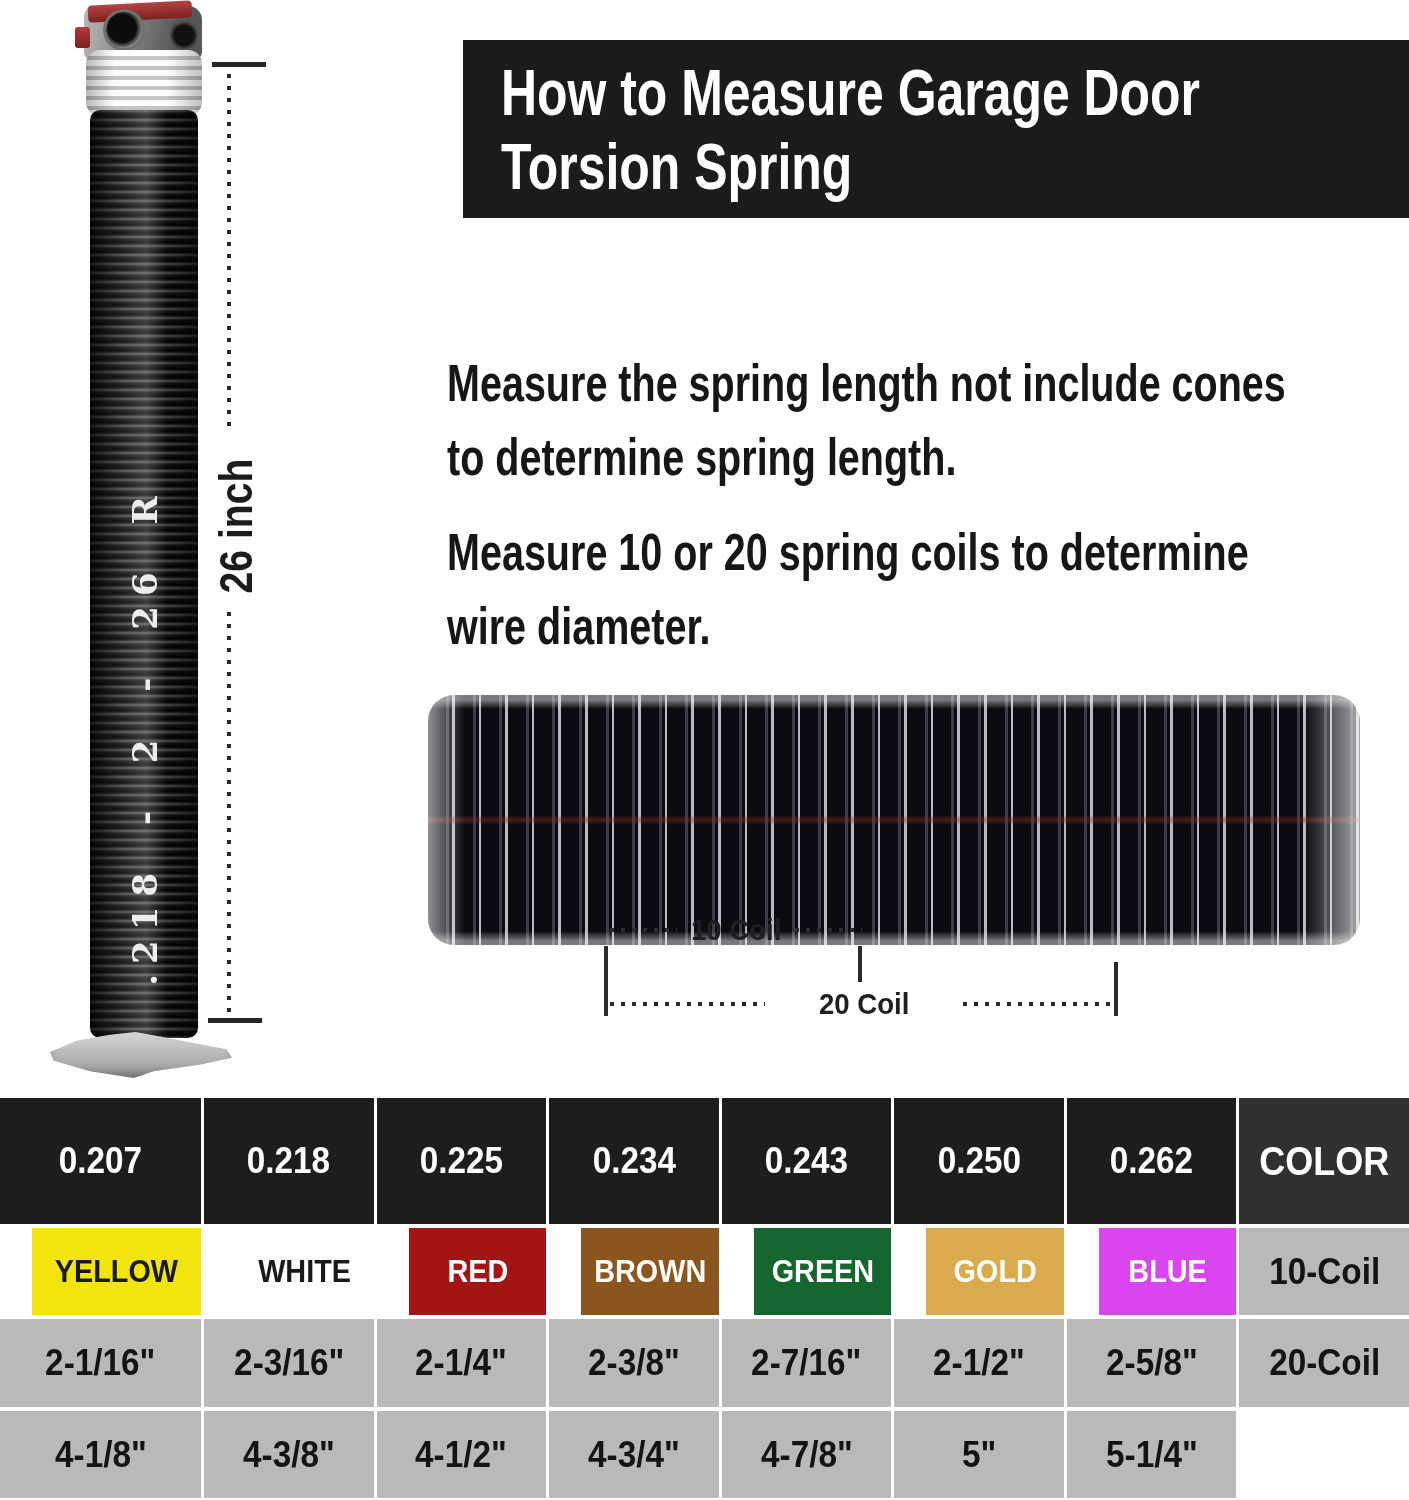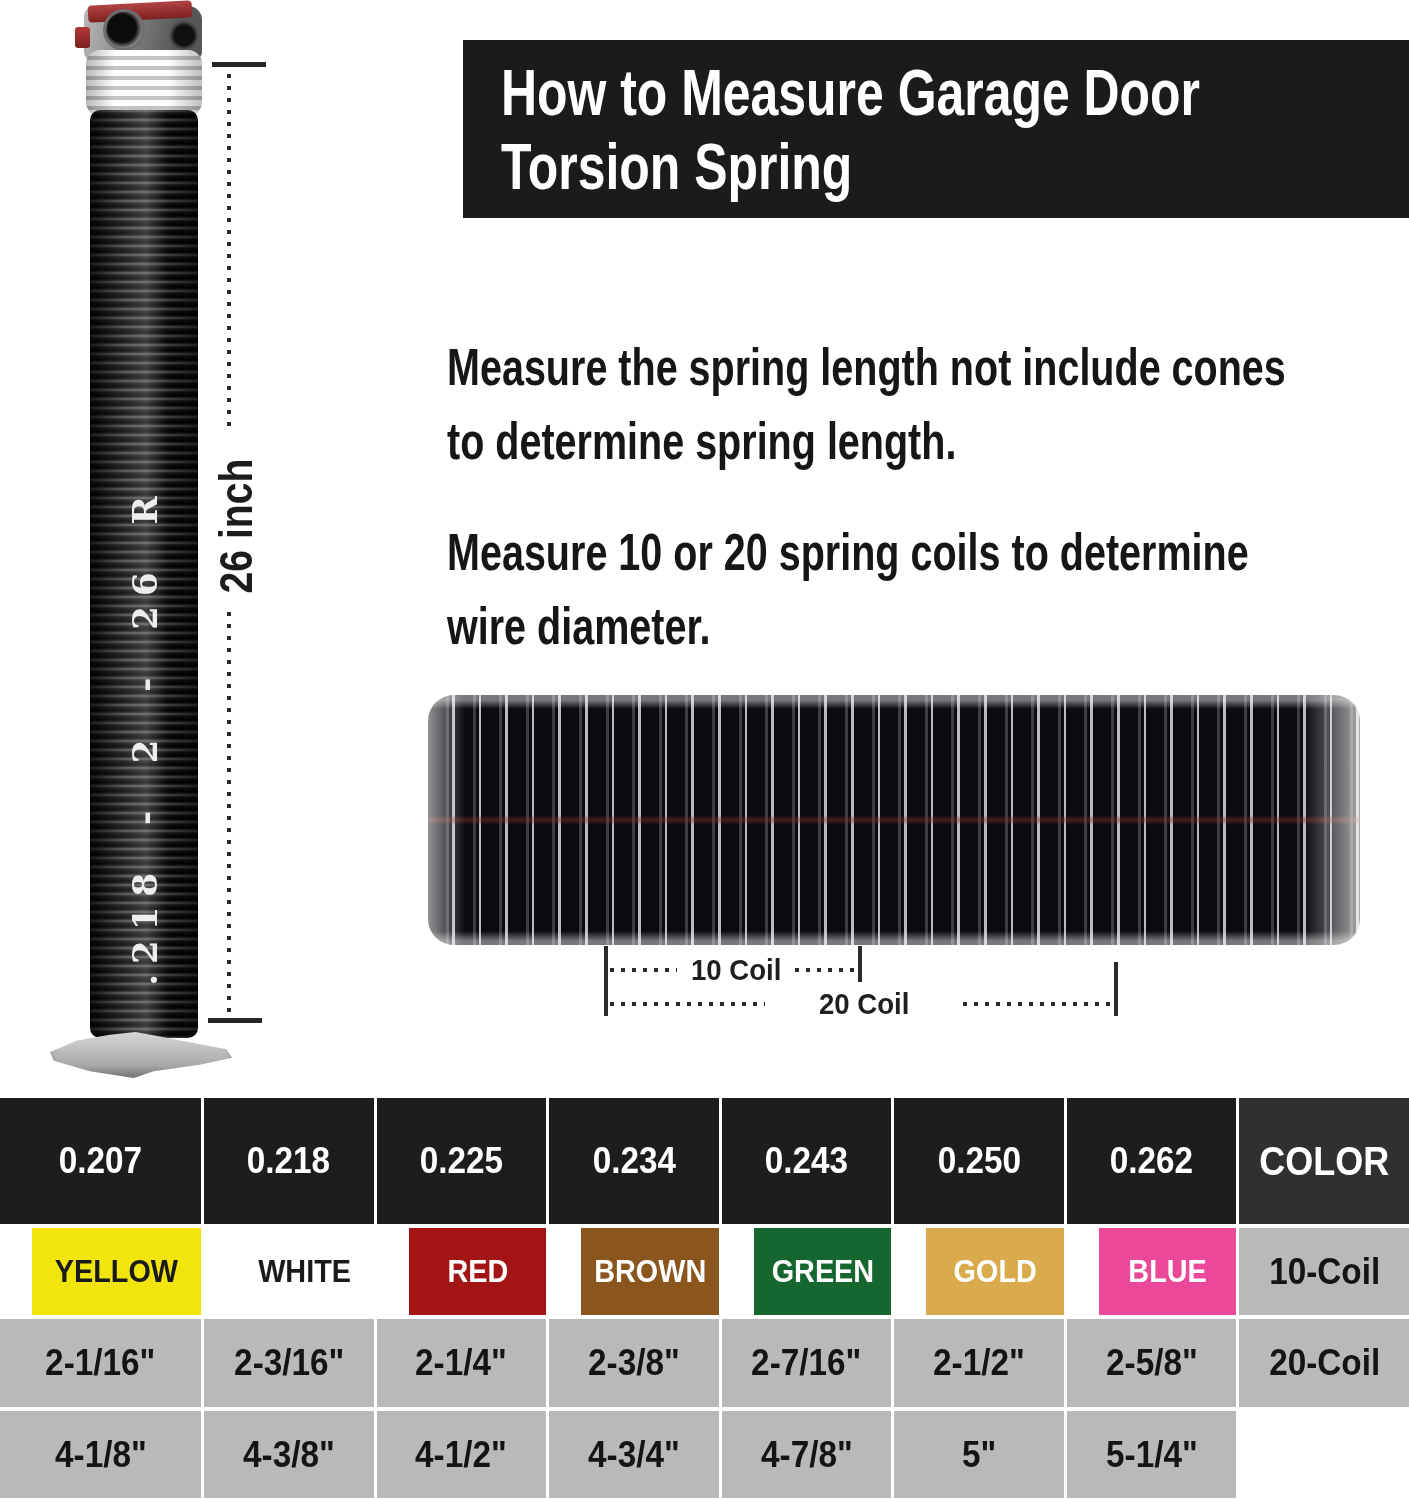--- a/index.html
+++ b/index.html
@@ -51,34 +51,34 @@
   
   .header-banner{position:absolute;left:463px;top:40px;width:948px;height:178px;padding:16px 0 0 38px;
     box-sizing:border-box;}
   .header-line{display:inline-block;transform:scaleX(.78);transform-origin:0 50%;
     font-size:64px;font-weight:800;color:#ffffff;line-height:74px;white-space:nowrap;}
 
   
   .instr{position:absolute;left:447px;width:960px;color:#161616;}
   .instr-line{display:inline-block;transform:scaleX(.76);transform-origin:0 50%;
     font-size:52px;font-weight:800;line-height:74px;white-space:nowrap;}
-  .instr-p1{top:330px;text-decoration:underline;}
+  .instr-p1{top:346px;text-decoration:underline;}
   .instr-p2{top:515px;}
 
   
   .coil-closeup{position:absolute;left:428px;top:695px;width:932px;height:250px;border-radius:26px;
     background:
       linear-gradient(90deg,rgba(255,255,255,.55) 0,rgba(255,255,255,0) 4%,rgba(255,255,255,0) 94%,rgba(255,255,255,.65) 100%),
       linear-gradient(180deg,rgba(255,255,255,.45) 0 5px,rgba(255,255,255,0) 14px,rgba(255,255,255,0) calc(100% - 14px),rgba(255,255,255,.45) calc(100% - 4px)),
       linear-gradient(180deg,transparent 48%,rgba(140,50,40,.40) 49.6%,rgba(140,50,40,.40) 50.3%,transparent 52%),
       repeating-linear-gradient(90deg,#0a0a10 0 18px,#3c3c46 18px 21px,#0a0a10 21px 24px,#b9b9bf 24px 26.6px);}
 
   
   .marker-row{position:absolute;display:flex;align-items:center;}
-  .marker-10{left:610px;top:952px;width:252px;height:36px;}
+  .marker-10{left:610px;top:912px;width:252px;height:36px;}
   .marker-20{left:610px;top:986px;width:508px;height:36px;gap:40px;}
   .marker-dots{flex:1;height:4px;
     background:repeating-linear-gradient(90deg,#2b2b2b 0 4px,transparent 4px 11px);}
   .marker-text{margin:0 10px;font-size:30px;font-weight:800;color:#1f1f1f;white-space:nowrap;
     transform:scaleX(.92);}
   .tick{position:absolute;width:4px;background:#2b2b2b;}
   .tick-left{left:604px;top:946px;height:70px;}
   .tick-right-10{left:858px;top:946px;height:36px;}
   .tick-right-20{left:1114px;top:962px;height:54px;}
 
@@ -187,21 +187,21 @@
       </div>
     <div class="cell c-color" style="background-color: rgb(138, 86, 29); color: rgb(255, 255, 255);">
         <span>BROWN</span>
       </div>
     <div class="cell c-color" style="background-color: rgb(21, 103, 47); color: rgb(255, 255, 255);">
         <span>GREEN</span>
       </div>
     <div class="cell c-color" style="background-color: rgb(217, 171, 77); color: rgb(255, 255, 255);">
         <span>GOLD</span>
       </div>
-    <div class="cell c-color" style="background-color: #ec4899; color: rgb(255, 255, 255);">
+    <div class="cell c-color" style="background-color: #d946ef; color: rgb(255, 255, 255);">
         <span>BLUE</span>
       </div>
 
     <div class="cell c-gray">
         <span>10-Coil</span>
       </div>
     <div class="cell c-gray">
         <span>2-1/16"</span>
       </div>
     <div class="cell c-gray">

